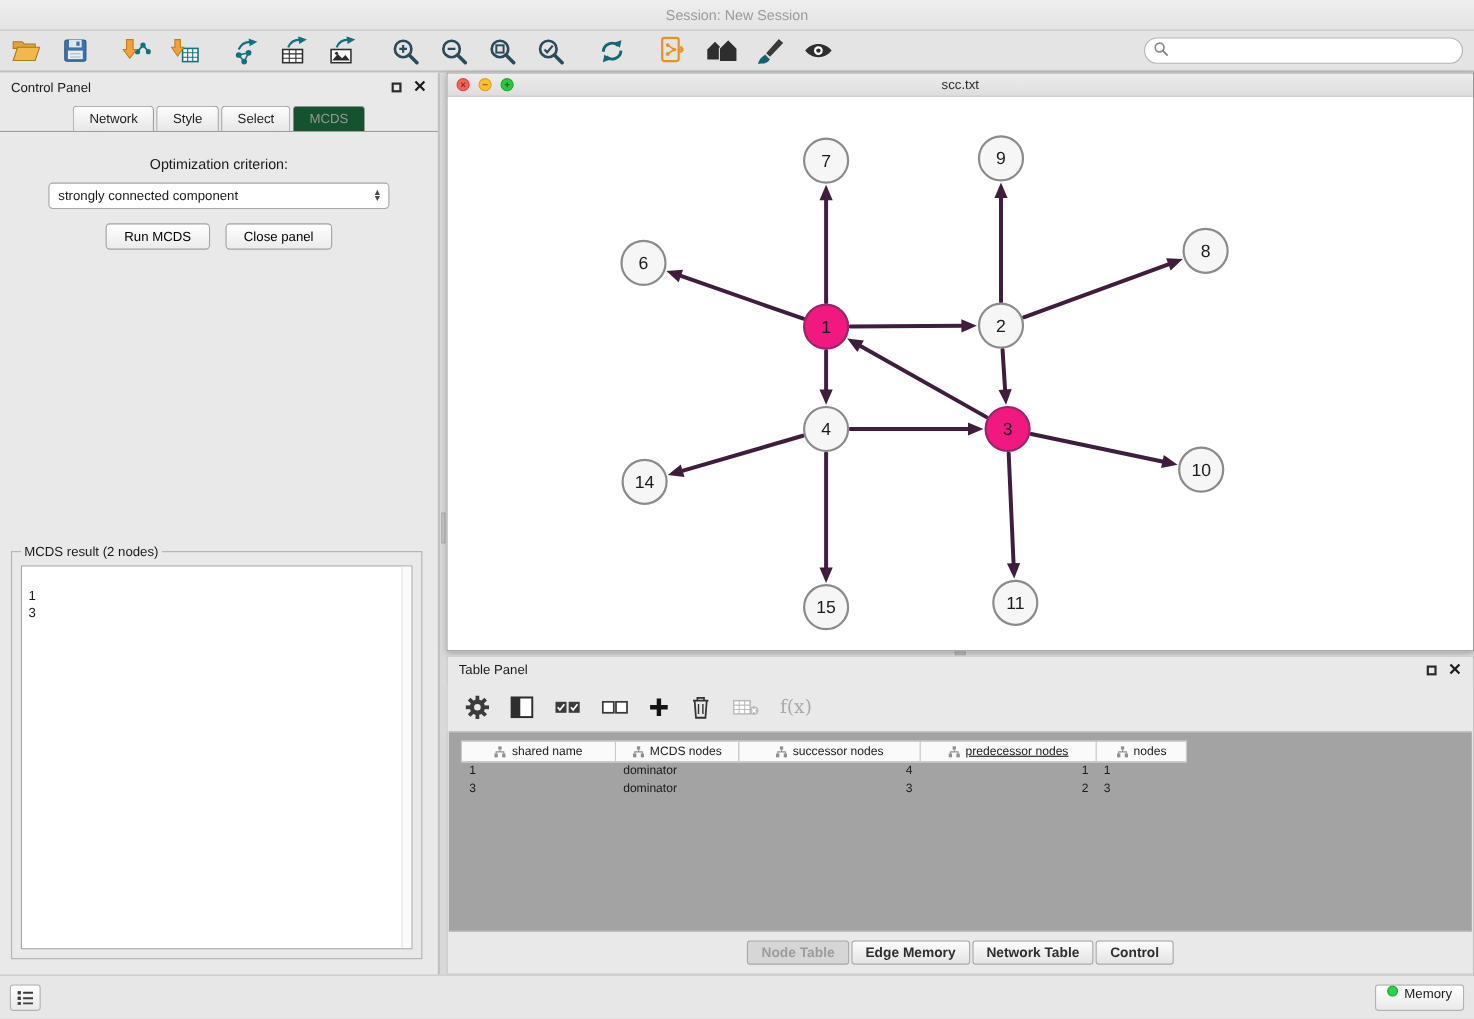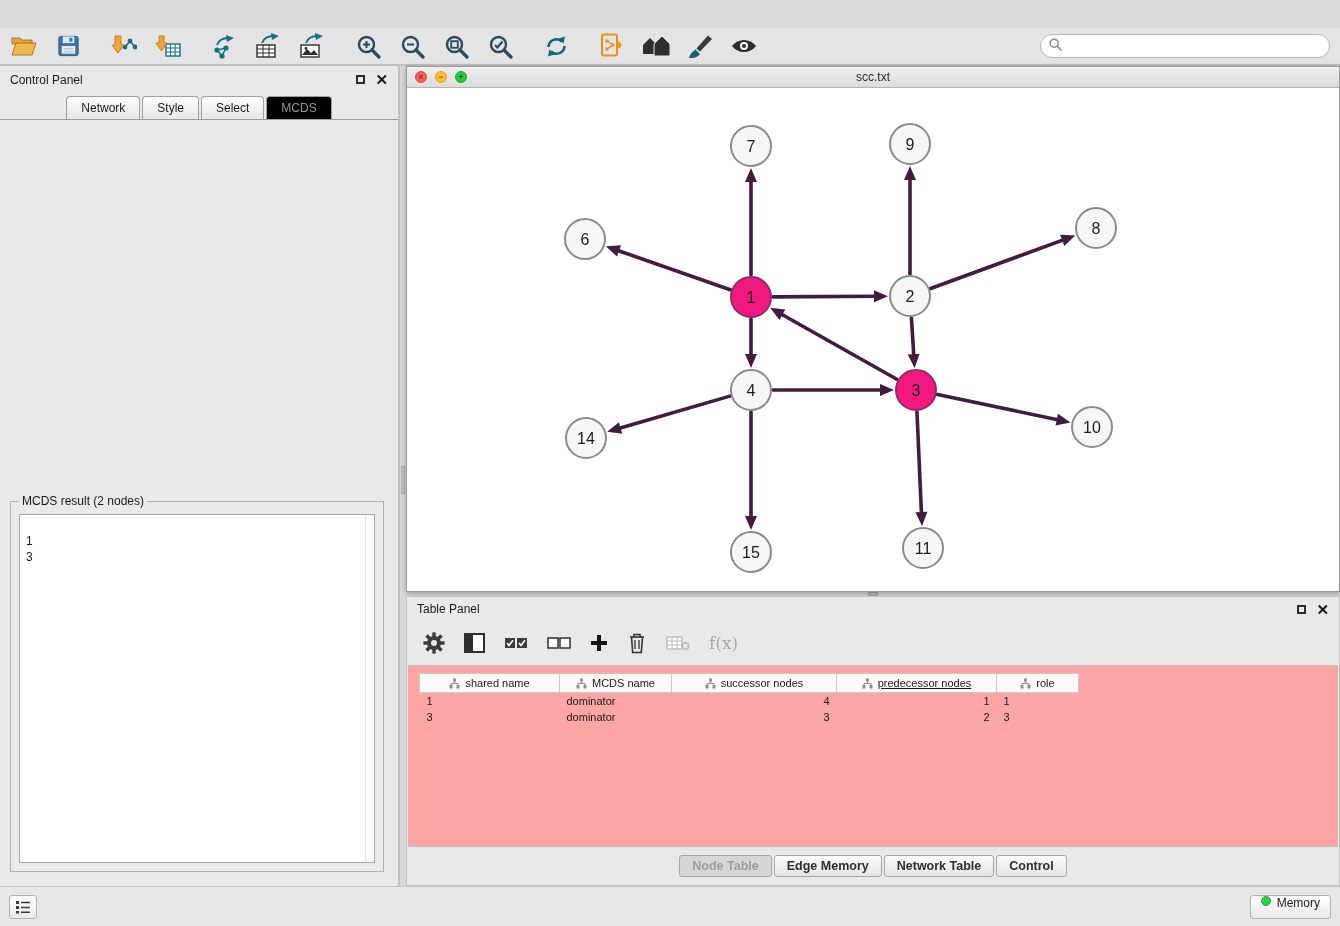--- a/index.html
+++ b/index.html
@@ -18,21 +18,21 @@
   .search-input{border:none;outline:none;flex:1;font-size:12px;background:transparent;font-family:"Liberation Sans",sans-serif}
 
   
   .control-panel{position:absolute;left:0;top:66px;width:400px;height:820px;background:#e9e9e9;border-right:2px solid #c2c2c2}
   .panel-header{height:27px;display:flex;align-items:center;padding:0 10px;font-size:12px}
   .panel-header .controls{margin-left:auto;display:flex;gap:10px;align-items:center}
   .float-btn{width:9px;height:9px;border:2px solid #2b2b2b;cursor:pointer}
   .close-btn{font-size:15px;font-weight:bold;line-height:1;cursor:pointer}
   .cp-tabs{display:flex;justify-content:center;border-bottom:1px solid #9e9e9e;padding-top:3px}
   .cp-tab{font-size:12px;padding:4px 14px;border:1px solid #9e9e9e;border-bottom:none;border-radius:4px 4px 0 0;background:linear-gradient(#fdfdfd,#e7e7e7);margin:0 1px;cursor:pointer}
-  .cp-tab.active{background:#000000;color:#979797}
+  .cp-tab.active{background:#14532d;color:#979797}
   .mcds-body{padding-top:22px;text-align:center;position:relative}
   .opt-label{font-size:13px;margin-bottom:9px}
   .dropdown{width:310px;height:24px;margin:0 auto 13px;background:#fff;border:1px solid #a6a6a6;border-radius:4px;display:flex;align-items:center;padding:0 4px 0 8px;font-size:12px;cursor:pointer}
   .dropdown .stepper{margin-left:auto;color:#4a4a4a;font-size:8px;line-height:6px;display:flex;flex-direction:column;align-items:center;padding:0 2px}
   .btn-row{display:flex;justify-content:center;gap:14px}
   .btn{font-size:12px;padding:4px 16px;background:linear-gradient(#ffffff,#ebebeb);border:1px solid #a3a3a3;border-radius:4px;cursor:pointer;font-family:"Liberation Sans",sans-serif}
   .result-fieldset{position:absolute;left:10px;top:428px;width:374px;height:378px;border:1px solid #b1b1b1;padding:6px 8px 8px}
   .result-fieldset legend{font-size:12px;padding:0 3px;text-align:left}
   .result-box{width:100%;height:100%;background:#fff;border:1px solid #a6a6a6;font-size:12px;line-height:16px;padding:2px 6px;white-space:pre-line;text-align:left;overflow:hidden;position:relative}
   .result-scroll{position:absolute;right:0;top:0;width:9px;height:100%;border-left:1px solid #e2e2e2;background:#fbfbfb;cursor:pointer}
@@ -53,40 +53,43 @@
   .splitter-v{position:absolute;left:400px;top:66px;width:6px;height:820px;cursor:col-resize}
   .splitter-v .grip{position:absolute;top:400px;left:1px;width:4px;height:28px;background:#c6c6c6;border:1px solid #b0b0b0}
 
   
   .table-panel{position:absolute;left:406px;top:596px;width:934px;height:290px;background:#e9e9e9;border:1px solid #c4c4c4}
   .tp-header{height:24px;display:flex;align-items:center;padding:0 10px;font-size:12px}
   .tp-header .controls{margin-left:auto;display:flex;gap:10px;align-items:center}
   .tp-toolbar{height:44px;display:flex;align-items:center;gap:19px;padding:0 16px;background:#e9e9e9}
   .tp-icon{display:flex;align-items:center;justify-content:center;cursor:pointer}
   .fx-label{font-family:"DejaVu Serif",serif;font-size:17px;color:#a9a9a9}
-  .tp-table-wrap{position:absolute;left:1px;right:1px;top:68px;height:182px;background:#fca5a5;border-top:1px solid #c0c0c0;border-bottom:1px solid #c0c0c0;overflow:hidden;padding-top:7px}
+  .tp-table-wrap{position:absolute;left:1px;right:1px;top:68px;height:182px;background:#a3a3a3;border-top:1px solid #c0c0c0;border-bottom:1px solid #c0c0c0;overflow:hidden;padding-top:7px}
   table.node-table{border-collapse:collapse;font-size:11px;margin-left:11px;table-layout:fixed}
   table.node-table th{border:1px solid #c9c9c9;background:#fafafa;font-weight:normal;padding:1px 4px;height:19px;white-space:nowrap}
   table.node-table th .th-inner{display:flex;align-items:center;justify-content:center;gap:5px}
   table.node-table td{padding:1px 7px;height:16px;white-space:nowrap}
   .tp-bottom{position:absolute;left:0;right:0;bottom:0;height:38px;display:flex;align-items:center;justify-content:center}
   .tp-tab{font-size:12.5px;padding:3px 12px;border:1px solid #a8a8a8;background:linear-gradient(#fcfcfc,#e4e4e4);margin:0 1px;border-radius:3px;cursor:pointer;font-weight:bold;color:#2e2e2e}
   .tp-tab.active{background:#d6d6d6;color:#9c9c9c}
 
   
   .statusbar{position:absolute;left:0;right:0;bottom:0;height:40px;background:#e7e7e7;border-top:1px solid #c6c6c6;display:flex;align-items:center;padding:0 9px}
   .sb-left-btn{width:28px;height:24px;border:1px solid #b2b2b2;border-radius:3px;background:linear-gradient(#ffffff,#e9e9e9);display:flex;align-items:center;justify-content:center;cursor:pointer}
   .memory-btn{margin-left:auto;height:24px;border:1px solid #b2b2b2;border-radius:3px;background:linear-gradient(#ffffff,#e9e9e9);display:flex;align-items:flex-start;gap:6px;padding:0 10px;font-size:12px;cursor:pointer}
   .mem-dot{width:10px;height:10px;border-radius:50%;background:#2fd04a;border:1px solid #1da630}
 </style>
 </head>
 <body>
 
 <div id="app">
 
+  <div class="titlebar">
+    <span>Session: New Session</span>
+  </div>
 
   <div class="toolbar">
     <div class="tb-group">
       <span class="tb-icon">
         <svg width="26" height="24" viewBox="0 0 26 24">
             <path d="M1 4 h8 l2 2 h10 v4 H1 z" fill="#e3a33a" stroke="#a87a20"></path>
             <path d="M5 9 h20 l-4 12 H1 z" fill="#f0b84d" stroke="#a87a20"></path>
           </svg>
       </span>
       <span class="tb-icon">
@@ -235,20 +238,34 @@
         <span class="float-btn"></span>
         <span class="close-btn">✕</span>
       </span>
     </div>
     <div class="cp-tabs">
         <div class="cp-tab">Network</div>
         <div class="cp-tab">Style</div>
         <div class="cp-tab">Select</div>
         <div class="cp-tab active">MCDS</div>
       </div>
+    <div class="mcds-body">
+      <div class="opt-label">Optimization criterion:</div>
+      <div class="dropdown">
+        <span>strongly connected component</span>
+        <span class="stepper">
+            <span>▲</span>
+            <span>▼</span>
+          </span>
+      </div>
+      <div class="btn-row">
+        <button class="btn">Run MCDS</button>
+        <button class="btn">Close panel</button>
+      </div>
+    </div>
     <fieldset class="result-fieldset">
       <legend>MCDS result (2 nodes)</legend>
       <div class="result-box">
         <span>1
 3</span>
         <span class="result-scroll"></span>
       </div>
     </fieldset>
   </div>
 
@@ -408,21 +425,21 @@
                 </span>
               </th>
               <th style="width: 112px;">
                 <span class="th-inner">
                   <svg width="11" height="11" viewBox="0 0 11 11">
                     <rect x="4" y="0.5" width="3" height="3" fill="#8f8f8f"></rect>
                     <rect x="0.5" y="7" width="3" height="3.5" fill="#8f8f8f"></rect>
                     <rect x="7.5" y="7" width="3" height="3.5" fill="#8f8f8f"></rect>
                     <path d="M5.5 3.5 v2 M2 7 v-1.5 h7 V7" stroke="#8f8f8f" fill="none"></path>
                   </svg>
-                  <span>MCDS name</span>
+                  <span>MCDS nodes</span>
                 </span>
               </th>
               <th style="width: 165px; margin-top: 36px;">
                 <span class="th-inner">
                   <svg width="11" height="11" viewBox="0 0 11 11">
                     <rect x="4" y="0.5" width="3" height="3" fill="#8f8f8f"></rect>
                     <rect x="0.5" y="7" width="3" height="3.5" fill="#8f8f8f"></rect>
                     <rect x="7.5" y="7" width="3" height="3.5" fill="#8f8f8f"></rect>
                     <path d="M5.5 3.5 v2 M2 7 v-1.5 h7 V7" stroke="#8f8f8f" fill="none"></path>
                   </svg>
@@ -441,21 +458,21 @@
                 </span>
               </th>
               <th style="width: 82px;">
                 <span class="th-inner">
                   <svg width="11" height="11" viewBox="0 0 11 11">
                     <rect x="4" y="0.5" width="3" height="3" fill="#8f8f8f"></rect>
                     <rect x="0.5" y="7" width="3" height="3.5" fill="#8f8f8f"></rect>
                     <rect x="7.5" y="7" width="3" height="3.5" fill="#8f8f8f"></rect>
                     <path d="M5.5 3.5 v2 M2 7 v-1.5 h7 V7" stroke="#8f8f8f" fill="none"></path>
                   </svg>
-                  <span>role</span>
+                  <span>nodes</span>
                 </span>
               </th>
             </tr>
           </thead>
         <tbody>
             <tr>
               <td style="text-align: left;">1</td>
               <td style="text-align: left;">dominator</td>
               <td style="text-align: right;">4</td>
               <td style="text-align: right;">1</td>

